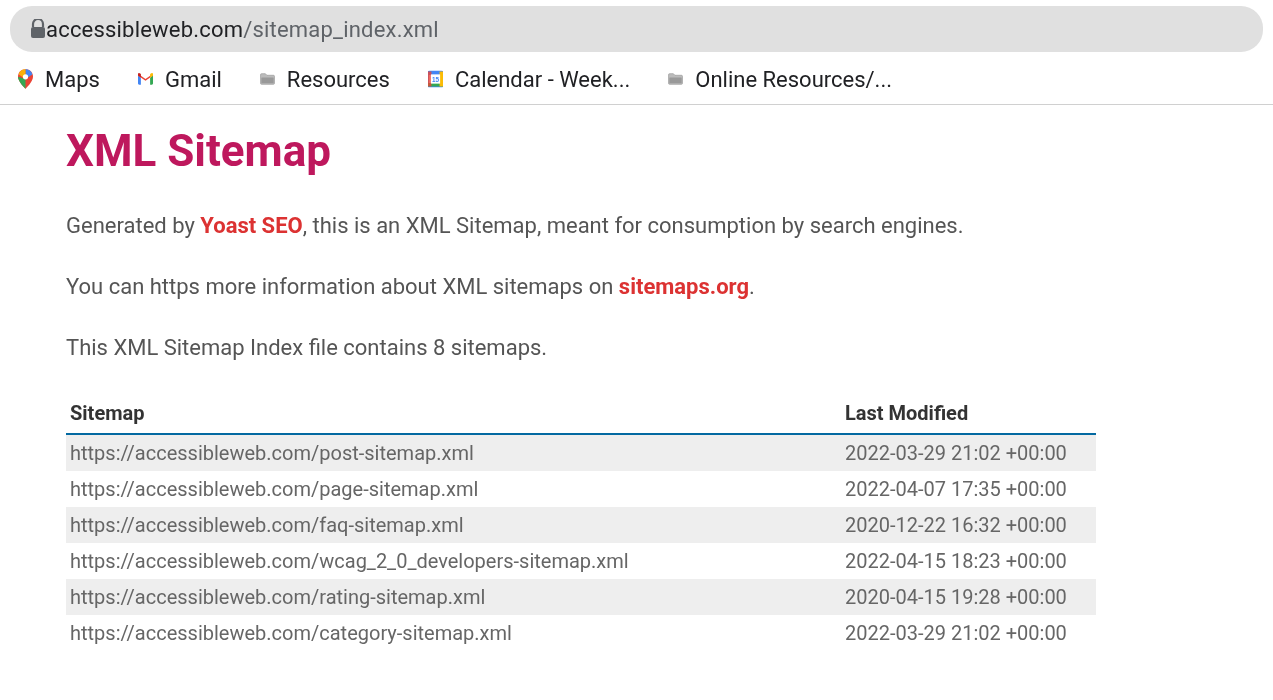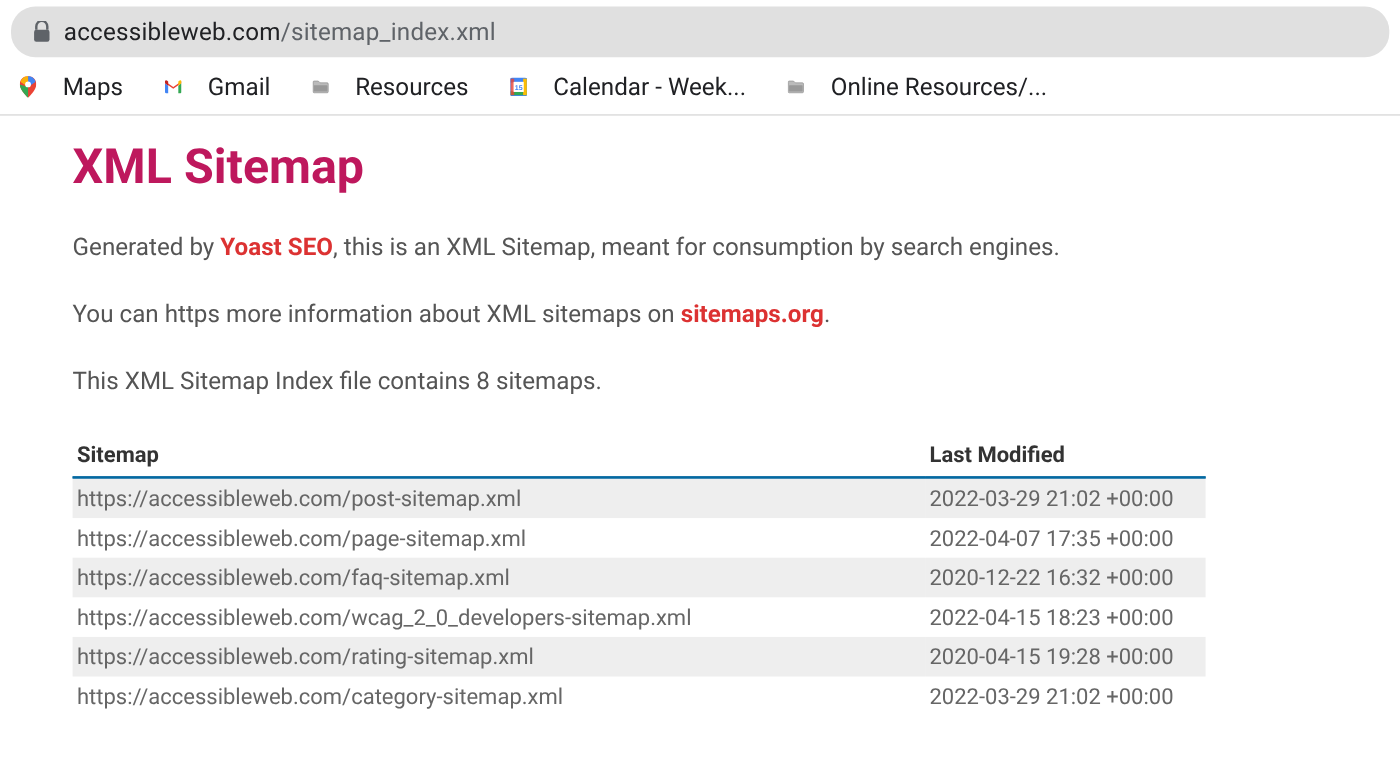--- a/index.html
+++ b/index.html
@@ -9,21 +9,20 @@
       background: #fff;
     }
     .address-bar {
       background: #e0e0e0;
       border-radius: 22px;
       margin: 6px 10px 0 10px;
       height: 46px;
       display: flex;
       align-items: center;
       padding: 4px 20px;
-      gap: 12px;
     }
     .lock-icon {
       width: 16px;
       height: 20px;
       position: relative;
     }
     .lock-icon svg { display: block; }
     .url {
       font-size: 22px;
       color: #202124;
@@ -33,21 +32,21 @@
     .bookmarks-bar {
       display: flex;
       align-items: center;
       gap: 38px;
       padding: 14px 18px 12px 18px;
       border-bottom: 1px solid #d0d0d0;
     }
     .bookmark {
       display: flex;
       align-items: center;
-      gap: 24px;
+      gap: 12px;
       font-size: 22px;
       color: #202124;
       cursor: pointer;
     }
     .bookmark .bicon {
       width: 15px;
       height: 26px;
       display: flex;
       align-items: center;
       justify-content: center;

